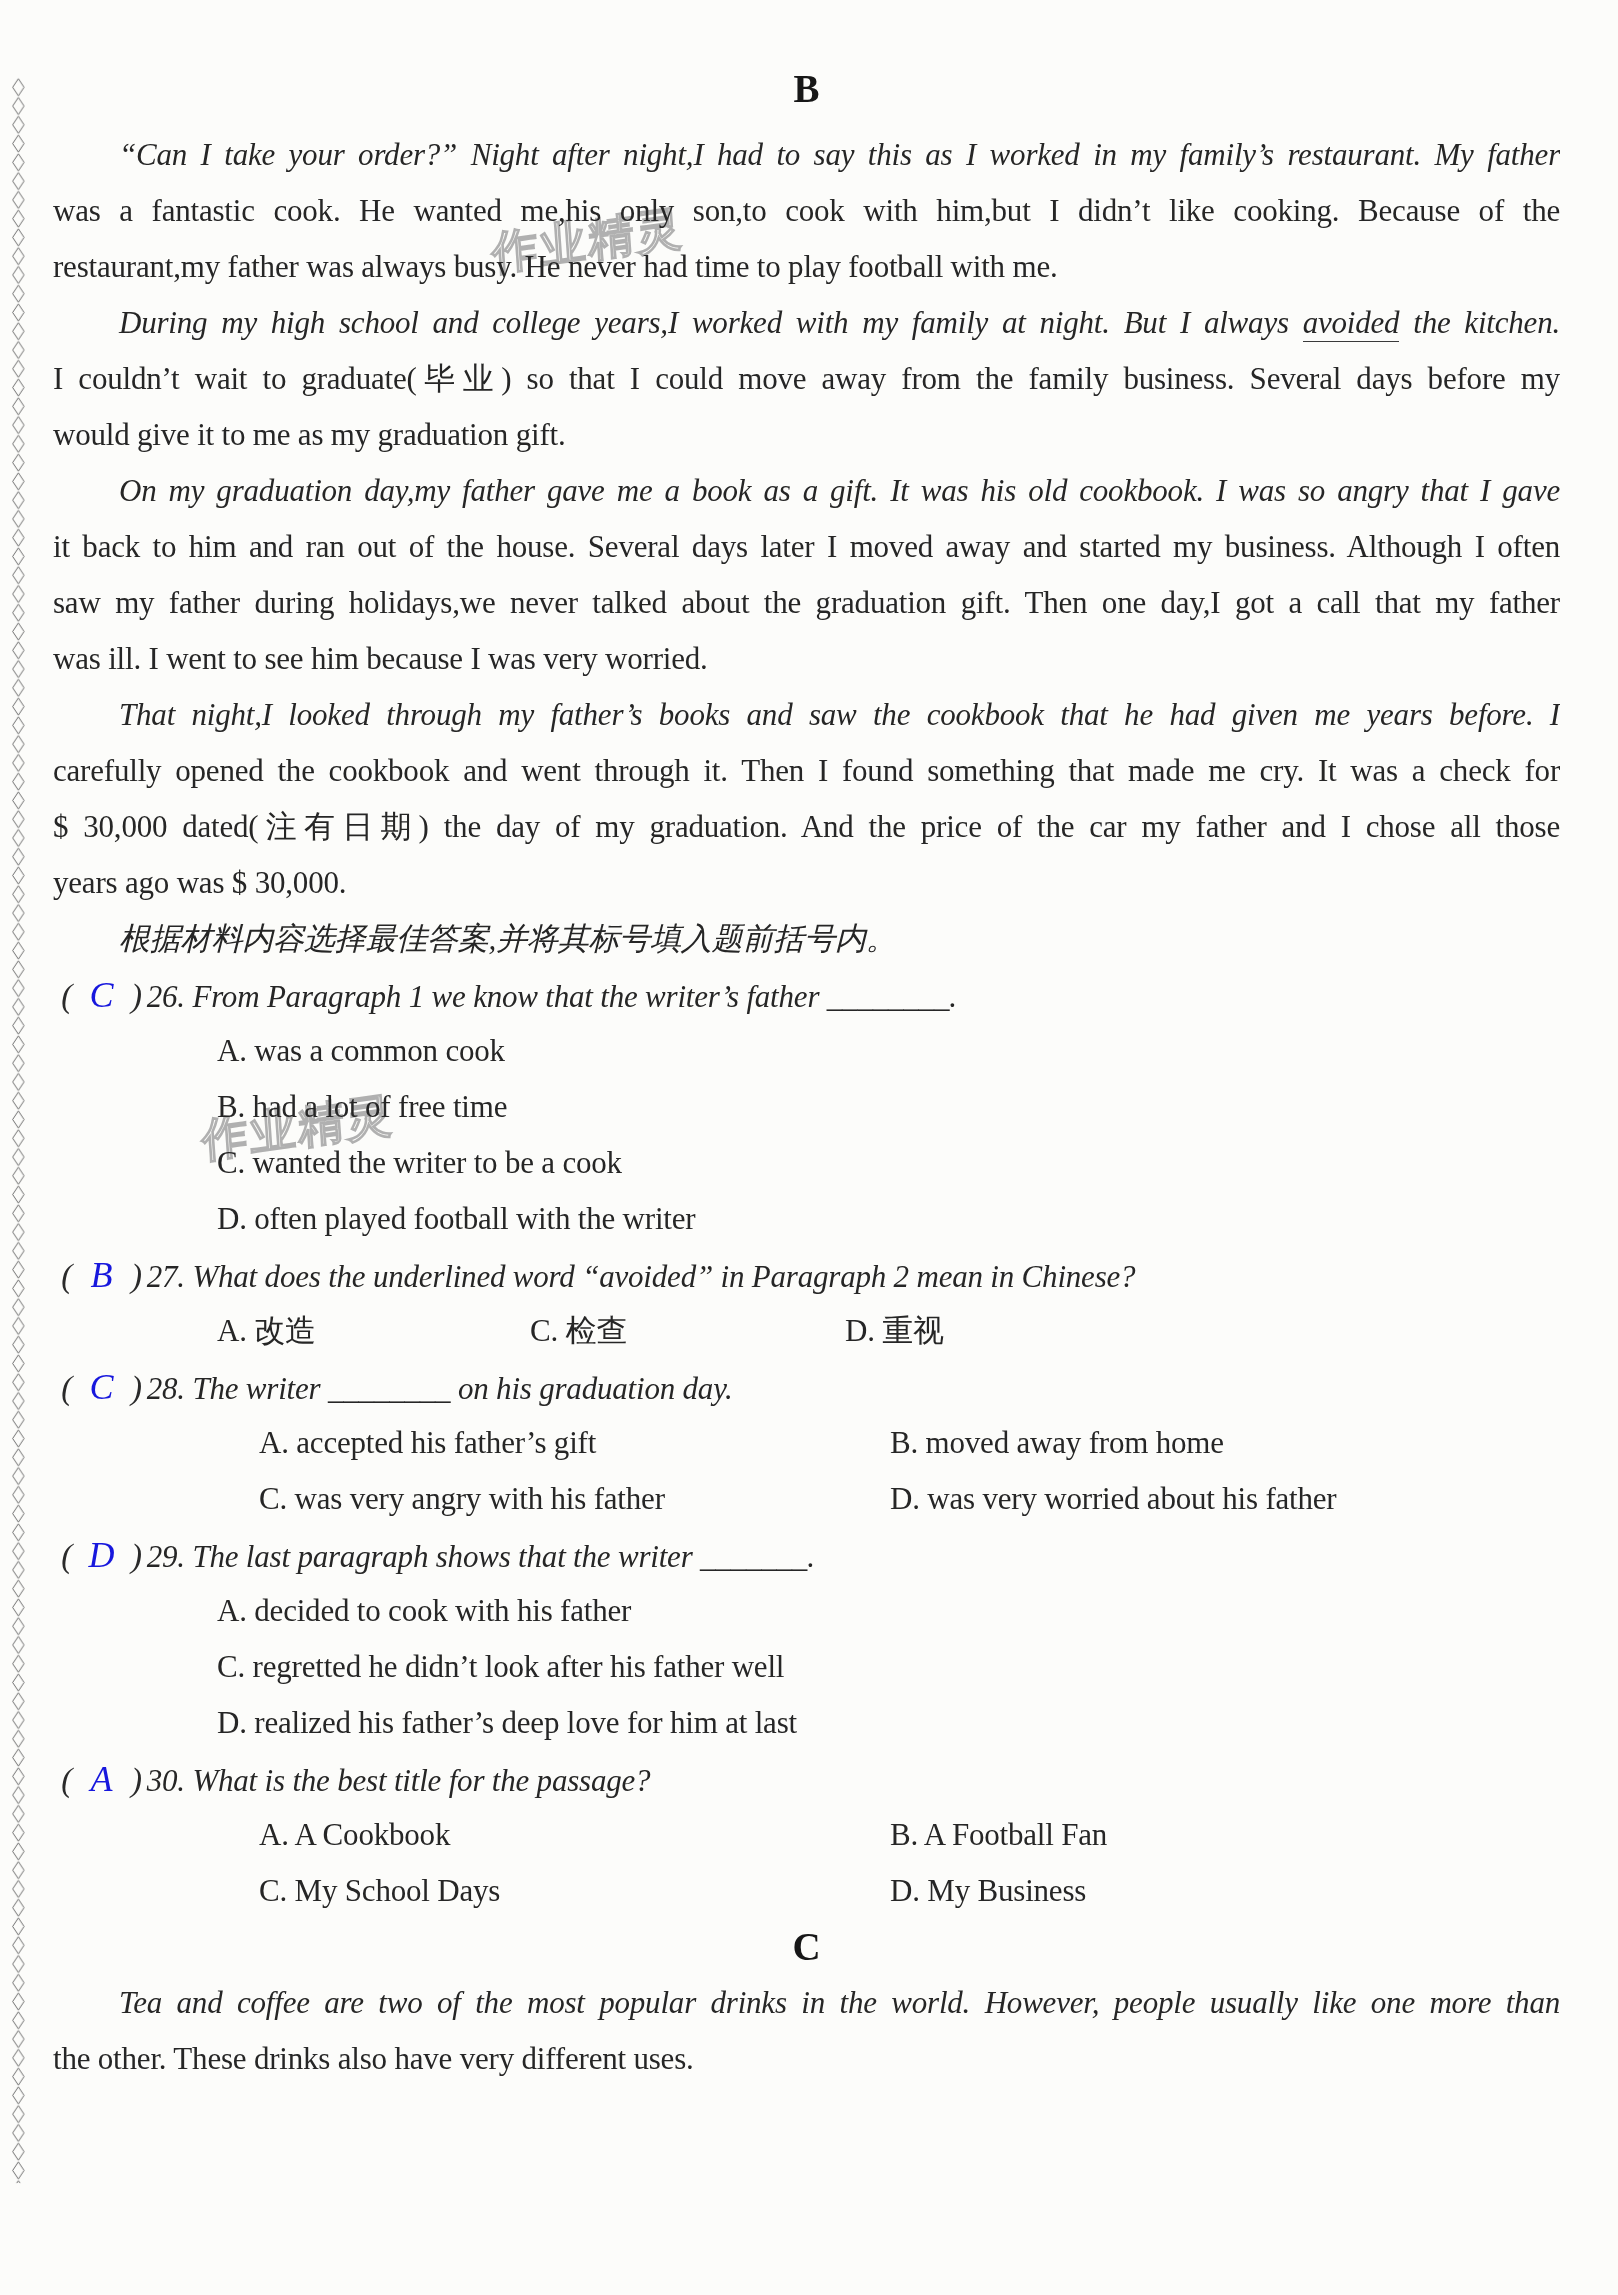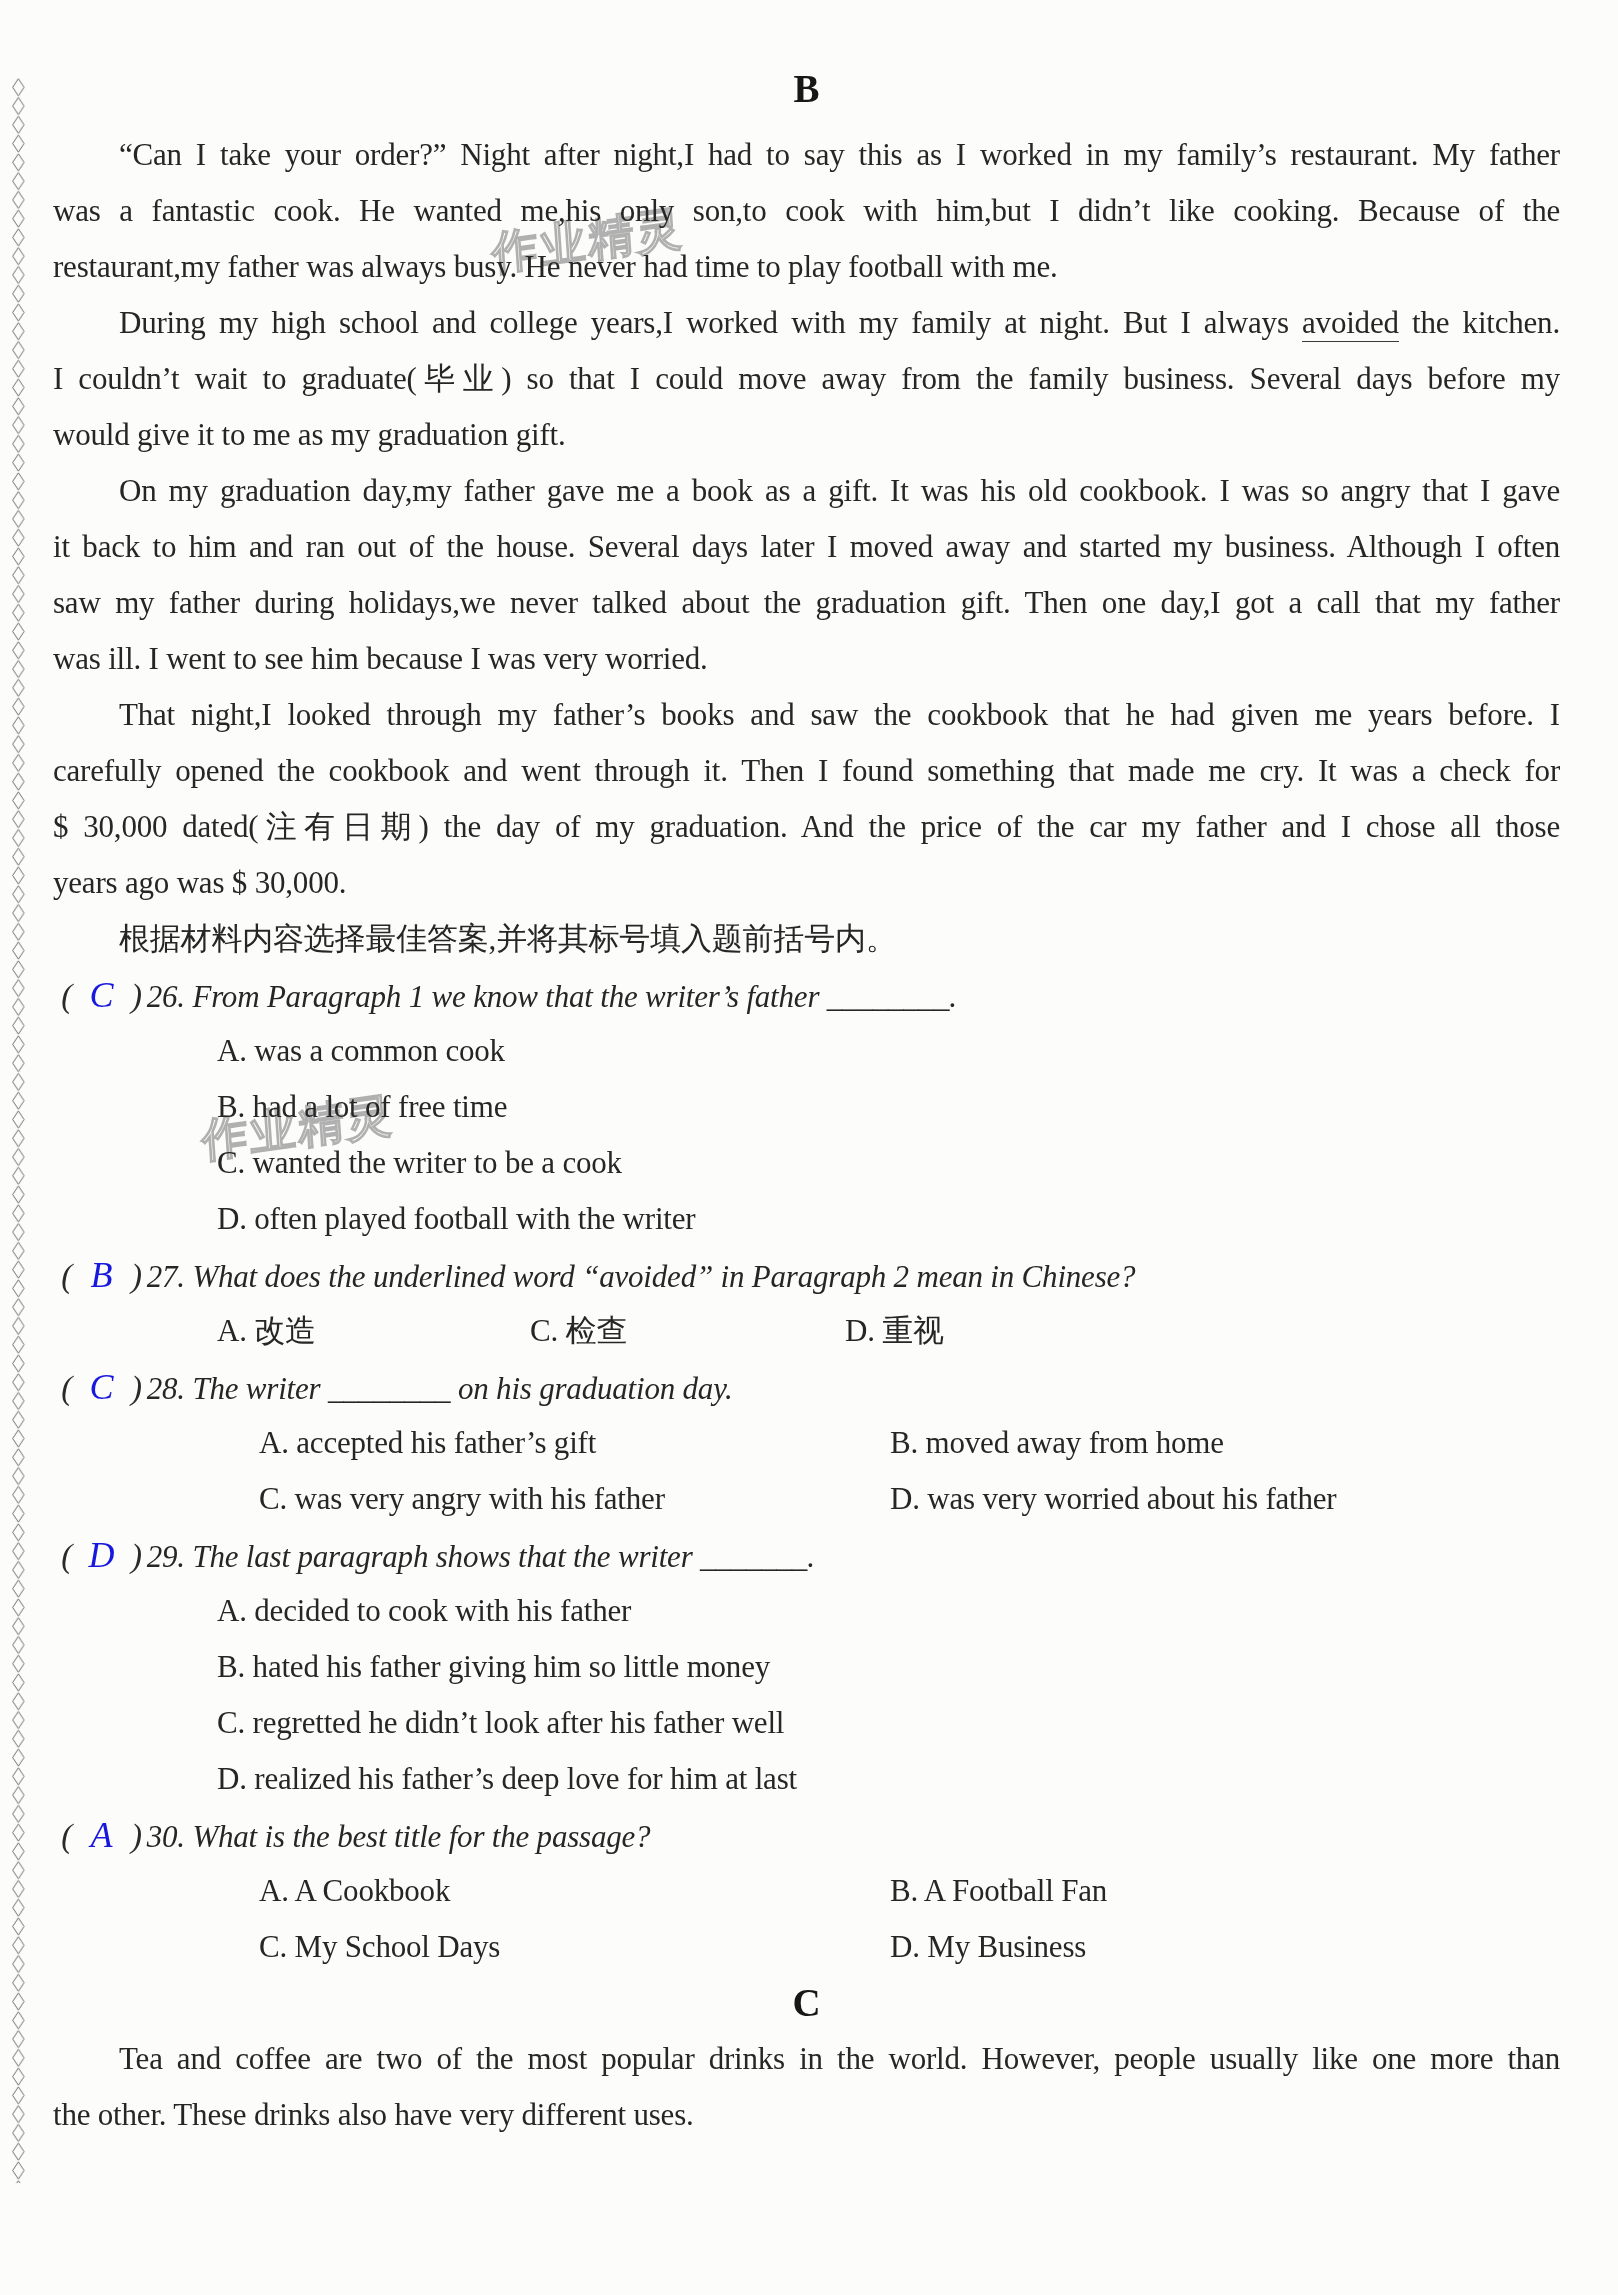--- a/index.html
+++ b/index.html
@@ -8,21 +8,21 @@
     background:#fcfcfa;color:#262626;
     font-family:"Liberation Serif","DejaVu Serif",serif;
     overflow:hidden;
   }
   .content{position:absolute;left:53px;top:0;width:1507px;}
   .spacer-top{height:61px;}
   .heading-b{height:66px;line-height:56px;text-align:center;font-weight:bold;font-size:39px;color:#171717;}
   .heading-c{height:56px;line-height:56px;text-align:center;font-weight:bold;font-size:39px;color:#171717;}
   .row{height:56px;line-height:56px;font-size:31px;letter-spacing:-0.2px;white-space:normal;}
   .jline{text-align:justify;text-align-last:justify;overflow:hidden;}
-  .ind{text-indent:66px;}
+  .ind{text-indent:66px;font-style:italic;}
   .u{border-bottom:1.6px solid #3a3a3a;padding-bottom:1px;}
   .qrow{padding-left:8.2px;font-style:italic;}
   .paren{font-size:33px;color:#2a2a2a;}
   .ans{display:inline-block;width:59px;text-align:center;color:#1717dd;font-size:36px;font-weight:400;vertical-align:baseline;}
   .qlabel{margin-left:4.9px;}
   .opt1{padding-left:164px;}
   .optrow{padding-left:164px;display:flex;}
   .optrow .c1{width:631px;flex:none;margin-left:42px;}
   .optrow .c2{flex:auto;}
   .optrow4{padding-left:164px;display:flex;}
@@ -100,21 +100,20 @@
     <span class="c1">A. accepted his father’s gift</span>
     <span class="c2">B. moved away from home</span>
   </div>
   <div class="row optrow">
     <span class="c1">C. was very angry with his father</span>
     <span class="c2">D. was very worried about his father</span>
   </div>
 
   <div class="row qrow"><span class="paren">(</span><span class="ans">D</span><span class="paren">)</span><span class="qlabel">29.</span> <span>The last paragraph shows that the writer _______.</span></div>
   <div class="row opt1">A. decided to cook with his father</div>
-  <div class="row opt1">B. hated his father giving him so little money</div>
   <div class="row opt1">C. regretted he didn’t look after his father well</div>
   <div class="row opt1">D. realized his father’s deep love for him at last</div>
 
   <div class="row qrow"><span class="paren">(</span><span class="ans">A</span><span class="paren">)</span><span class="qlabel">30.</span> <span>What is the best title for the passage?</span></div>
   <div class="row optrow">
     <span class="c1">A. A Cookbook</span>
     <span class="c2">B. A Football Fan</span>
   </div>
   <div class="row optrow">
     <span class="c1">C. My School Days</span>

